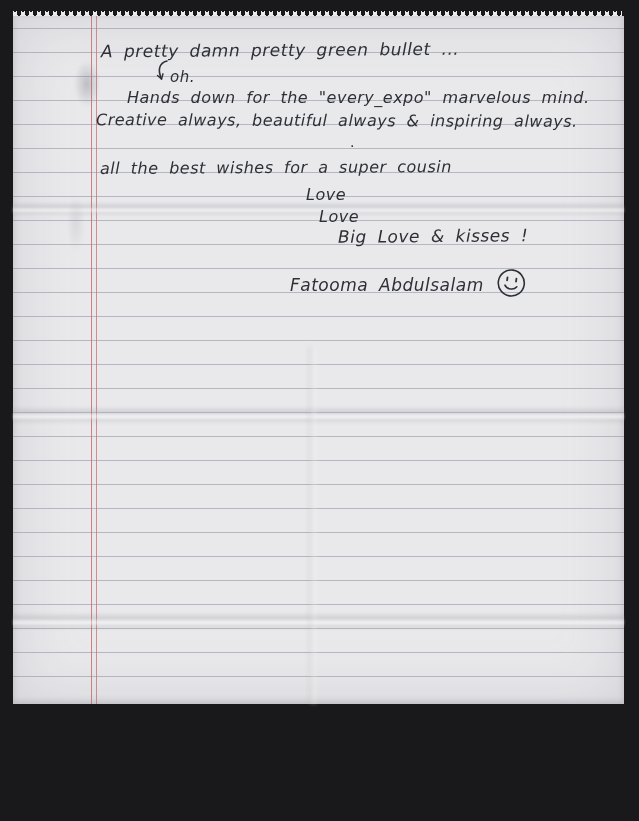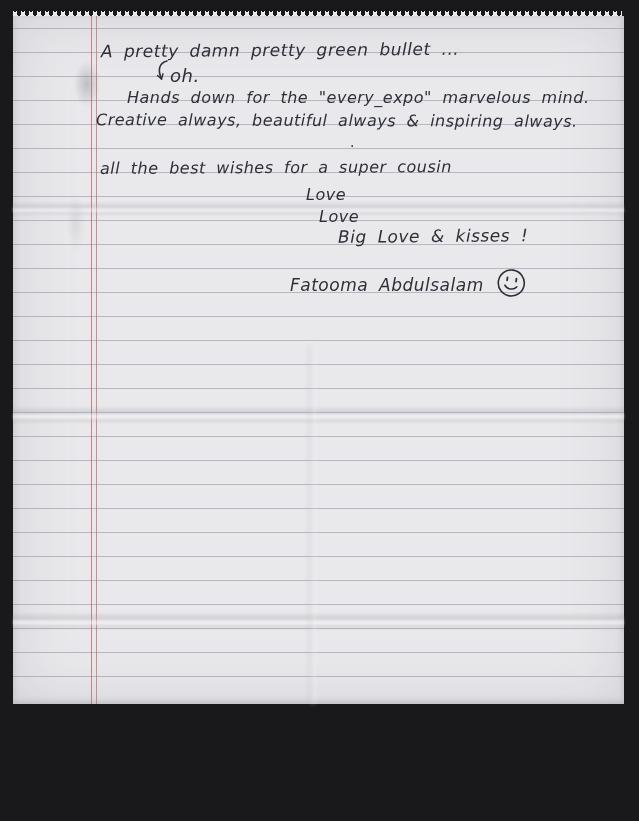--- a/index.html
+++ b/index.html
@@ -78,21 +78,21 @@
     position:absolute;
     font-family:"DejaVu Sans", sans-serif;
     font-style:italic;
     color:var(--ink);
     letter-spacing:.5px;
     word-spacing:5px;
     white-space:nowrap;
   }
   .l1{left:88px; top:24px; font-size:17px; transform:rotate(-.4deg);}
   .oh-group{position:absolute; left:142px; top:44px; display:flex; align-items:flex-end; gap:1px;}
-  .oh-text{font-family:"DejaVu Sans",sans-serif; font-style:italic; color:var(--ink); font-size:18px; letter-spacing:.5px;}
+  .oh-text{font-family:"DejaVu Sans",sans-serif; font-style:italic; color:var(--ink); font-size:15px; letter-spacing:.5px;}
   .l2{left:114px; top:72px; font-size:16px;}
   .l3{left:83px; top:95px; font-size:16px; transform:rotate(.2deg);}
   .stray-dot{left:337px; top:118px; font-size:14px; font-style:normal;}
   .l4{left:87px; top:142px; font-size:16px; transform:rotate(-.3deg);}
   .l5{left:293px; top:169px; font-size:16px;}
   .l6{left:306px; top:191px; font-size:16px;}
   .l7{left:325px; top:210px; font-size:17px; transform:rotate(-.5deg);}
   .sig{left:277px; top:252px; font-size:17px; display:flex; align-items:center; gap:12px;}
   .smiley{flex:0 0 auto; display:inline-block; transform:rotate(8deg);}
 </style>

